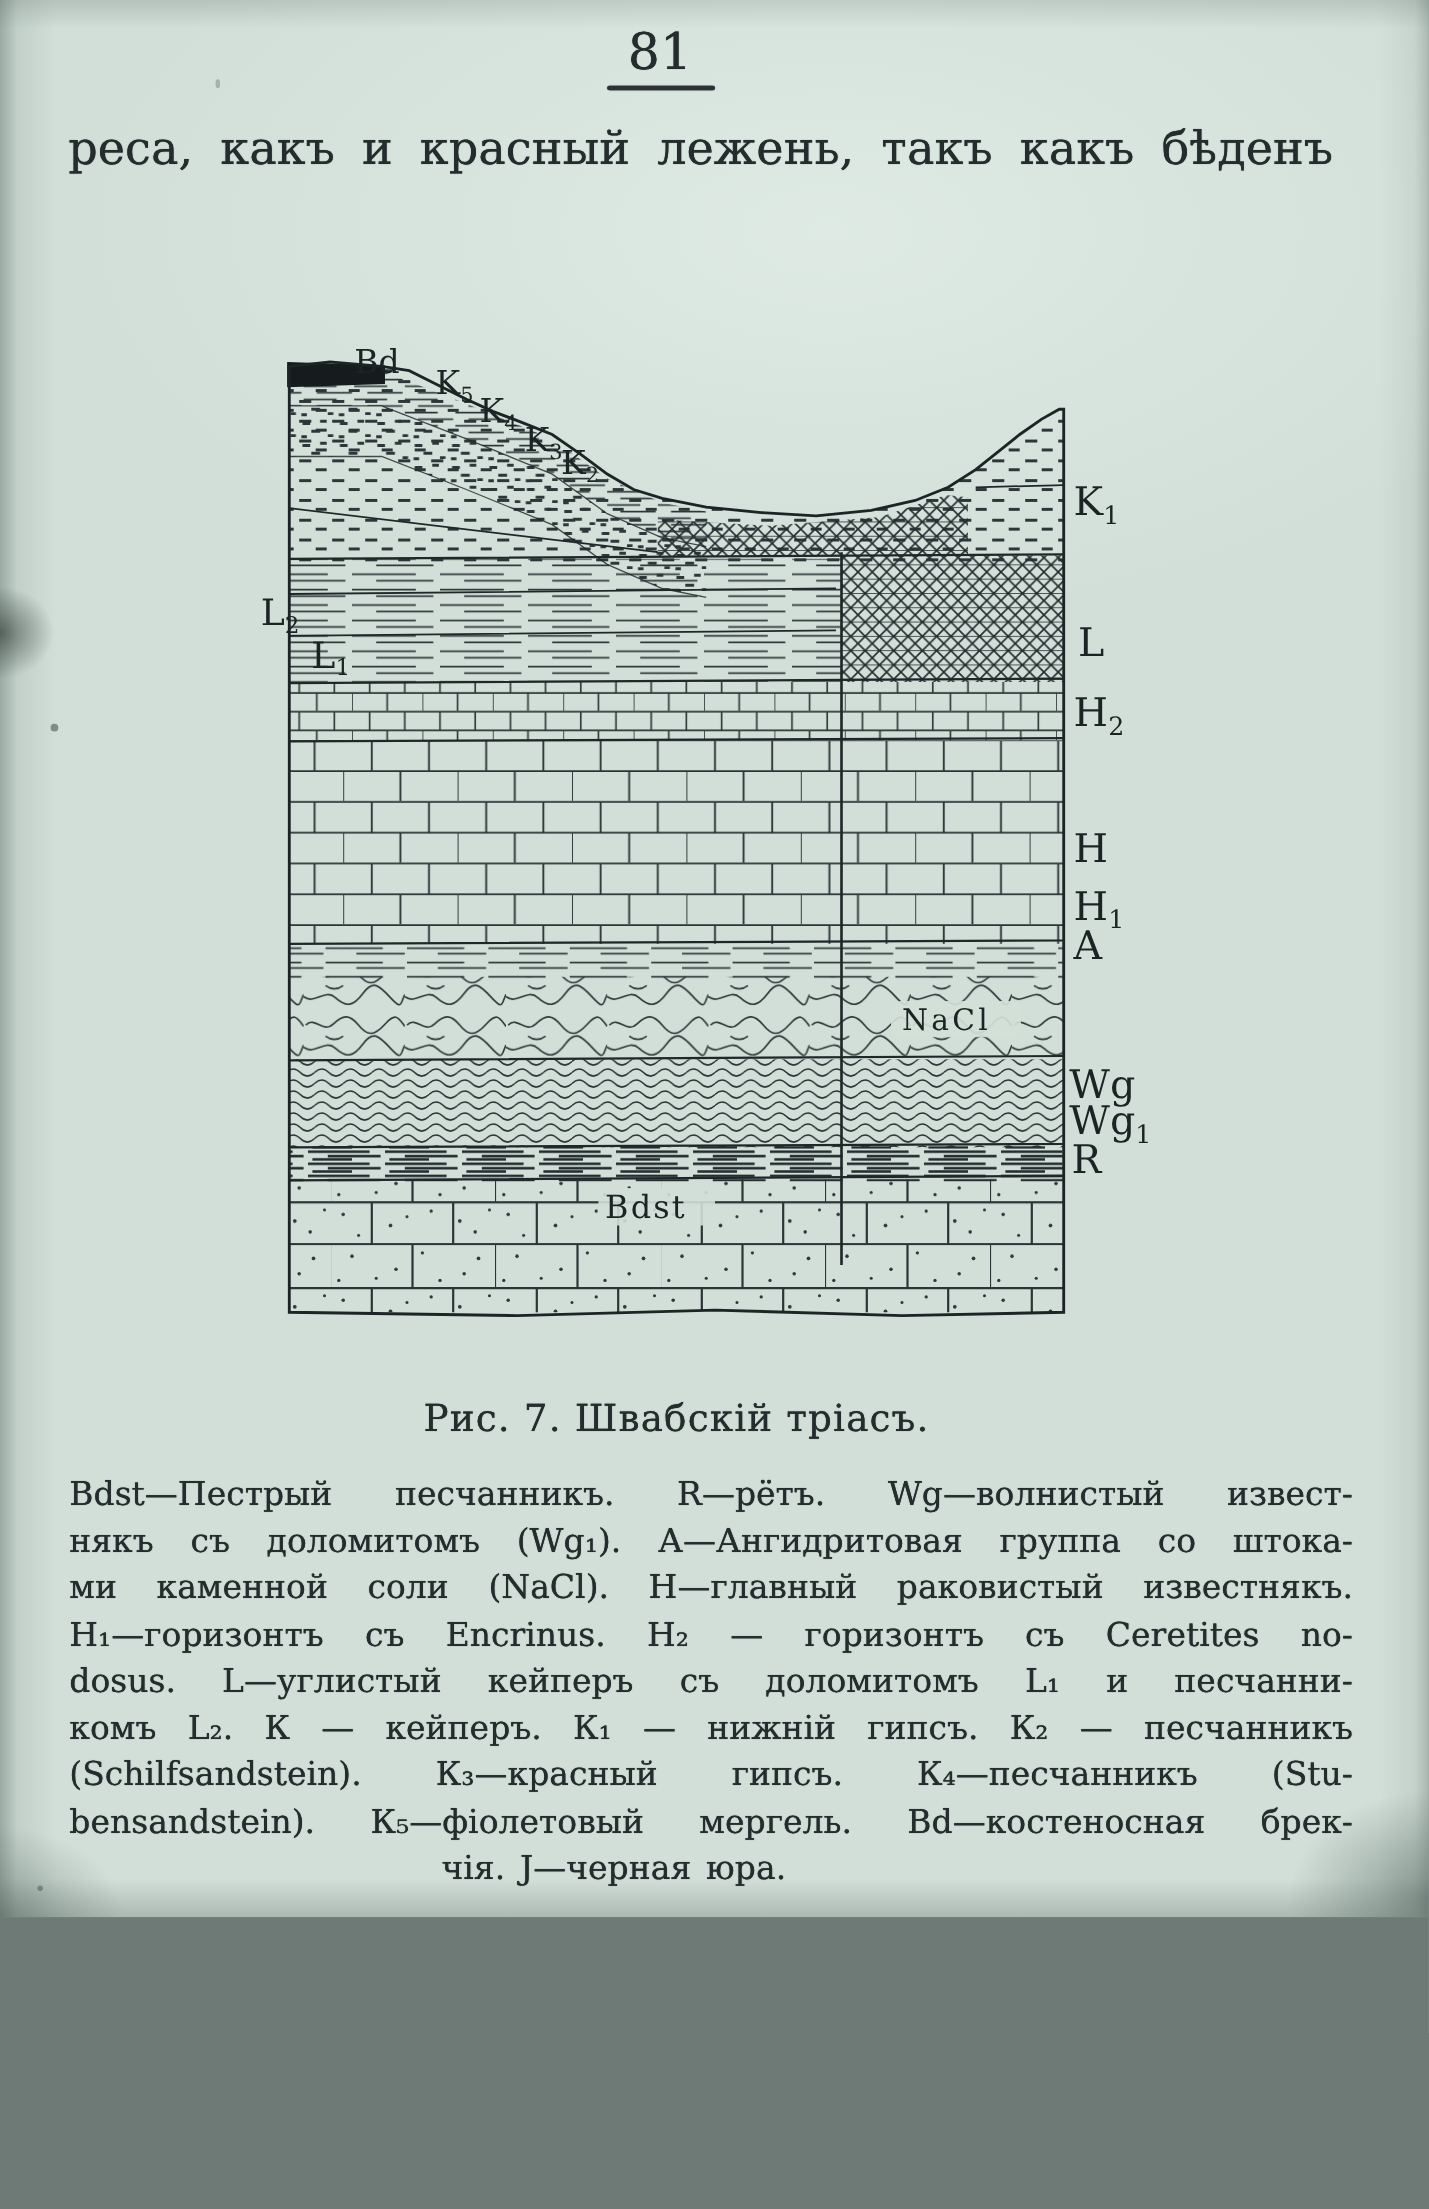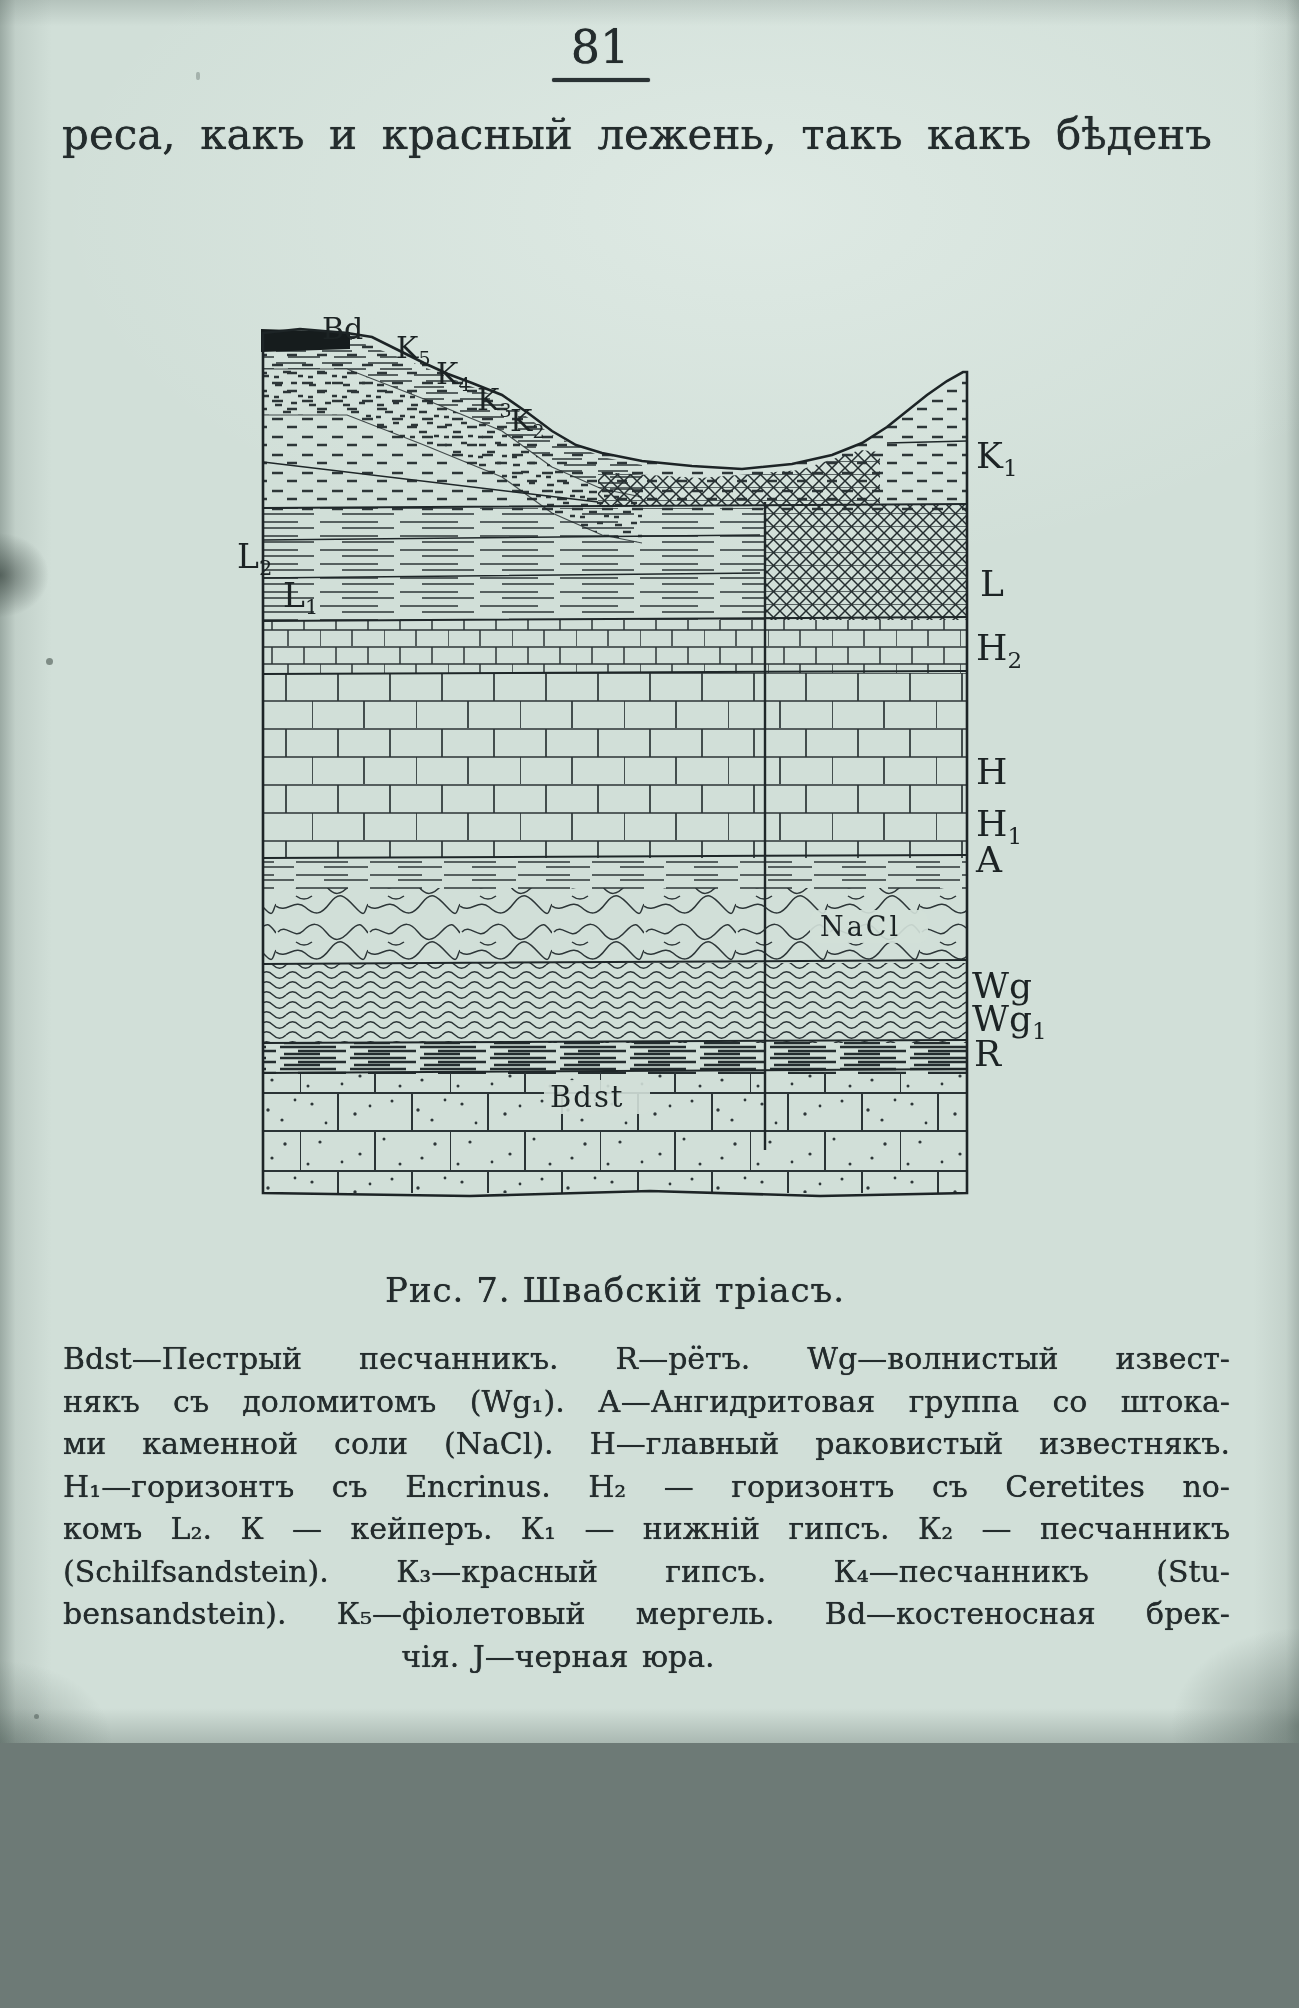--- a/index.html
+++ b/index.html
@@ -168,20 +168,21 @@
     <text class="inb" x="550" y="1107">Bdst</text>
   </svg>
 
   <div class="caption txt">Рис. 7. Швабскій тріасъ.</div>
 
   <div class="legend txt">
     <div class="lline">Bdst—Пестрый песчанникъ. R—рётъ. Wg—волнистый извест-</div>
     <div class="lline">някъ съ доломитомъ (Wg₁). А—Ангидритовая группа со штока-</div>
     <div class="lline">ми каменной соли (NaCl). Н—главный раковистый известнякъ.</div>
     <div class="lline">Н₁—горизонтъ съ Encrinus. Н₂ — горизонтъ съ Ceretites no-</div>
+    <div class="lline">dosus. L—углистый кейперъ съ доломитомъ L₁ и песчанни-</div>
     <div class="lline">комъ L₂. К — кейперъ. К₁ — нижній гипсъ. К₂ — песчанникъ</div>
     <div class="lline">(Schilfsandstein). К₃—красный гипсъ. К₄—песчанникъ (Stu-</div>
     <div class="lline">bensandstein). К₅—фіолетовый мергель. Bd—костеносная брек-</div>
     <div class="lline last">чія. J—черная юра.</div>
   </div>
 
   <div class="para bottom txt">
     <div class="line">ды гигантскихъ стегоцефалъ (Chiroterium) и части</div>
   </div>
 

